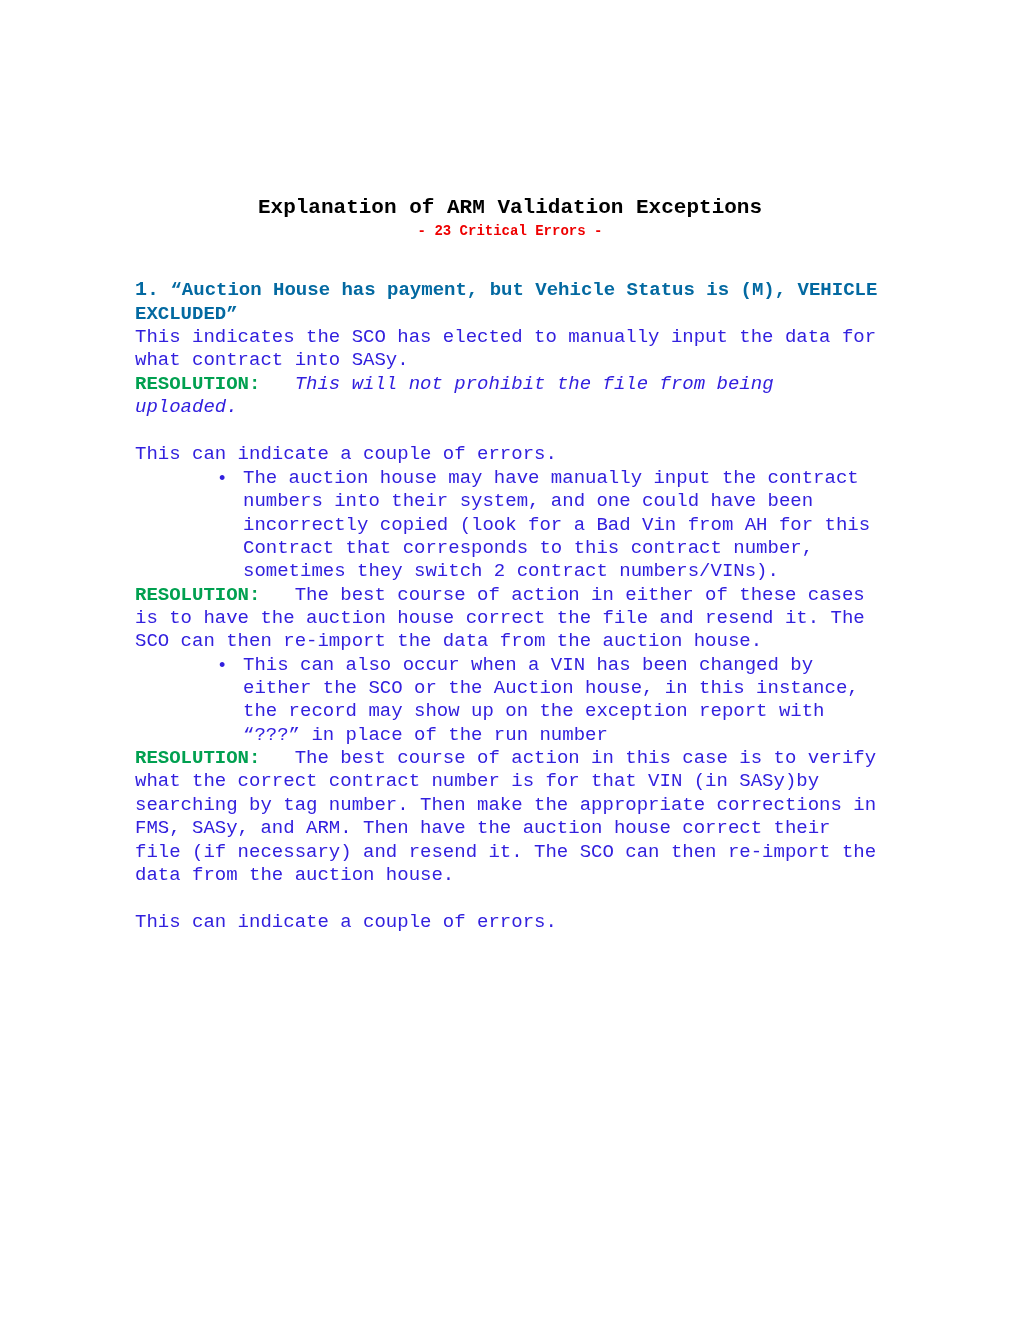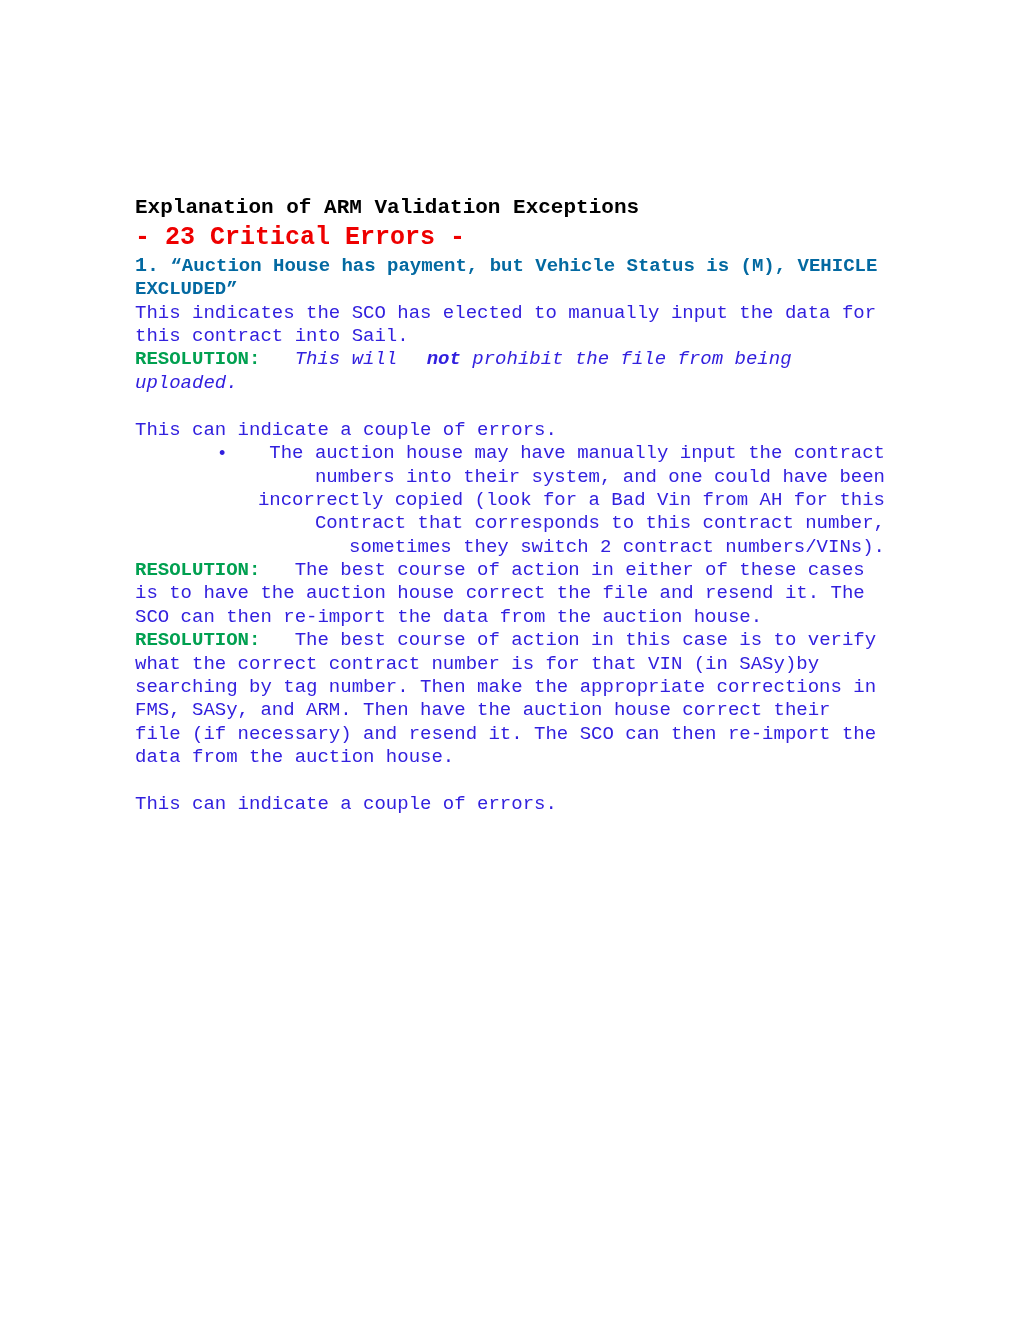--- a/index.html
+++ b/index.html
@@ -9,30 +9,31 @@
     }
     body {
       background: #ffffff;
       font-family: "Courier New", Courier, monospace;
       padding: 195px 135px 60px 135px;
       width: 1020px;
       font-size: 19px;
       line-height: 1.23;
     }
     .title-block {
-      text-align: left;
+      text-align: center;
+      margin-bottom: 38px;
     }
     .title-main {
       font-weight: bold;
       font-size: 21px;
       color: #000;
     }
     .title-sub {
       font-weight: bold;
-      font-size: 25px;
+      font-size: 14px;
       color: #ee0000;
       margin-top: 2px;
     }
     .entry {
       margin-bottom: 24px;
     }
     .entry-heading {
       font-weight: bold;
       color: #0369a1;
       font-size: 19px;
@@ -45,37 +46,35 @@
     }
     .resolution-label {
       color: #00a050;
       font-weight: bold;
     }
     .resolution-text {
       color: #3220de;
       font-style: italic;
     }
     .resolution-text .not-word {
-      font-weight: bold;
-      margin-left: 18px;
+      font-weight: normal;
     }
     .resolution-plain {
       color: #3220de;
       text-align: right;
     }
     ul.bullets {
       list-style: none;
       padding-left: 84px;
     }
     ul.bullets li {
       position: relative;
       color: #3220de;
       padding-left: 24px;
       margin-bottom: 0px;
-      text-align: right;
     }
     ul.bullets li::before {
       content: "•";
       position: absolute;
       left: 0;
       top: 0;
       color: #3220de;
       font-family: Arial, sans-serif;
       font-size: 18px;
     }
@@ -86,36 +85,39 @@
 <div class="title-block">
   <div class="title-main">Explanation of ARM Validation Exceptions</div>
   <div class="title-sub">- 23 Critical Errors -</div>
 </div>
 
 <div class="entry">
   <div class="entry-heading">
     <span class="num">1.</span>
     <span>“Auction House has payment, but Vehicle Status is (M), VEHICLE EXCLUDED”</span>
   </div>
-  <div class="desc">This indicates the SCO has elected to manually input the data for this contract into Sail.</div>
+  <div class="desc">This indicates the SCO has elected to manually input the data for what contract into SASy.</div>
   <div>
     <span class="resolution-label">RESOLUTION:</span>
     <span class="resolution-text">&nbsp;&nbsp;<span>This will </span><span class="not-word">not</span><span> prohibit the file from being uploaded.</span></span>
   </div>
 </div>
 
 <div class="entry">
   <div class="desc">This can indicate a couple of errors.</div>
   <ul class="bullets">
     <li>The auction house may have manually input the contract numbers into their system, and one could have been incorrectly copied (look for a Bad Vin from AH for this Contract that corresponds to this contract number, sometimes they switch 2 contract numbers/VINs).</li>
   </ul>
   <div>
     <span class="resolution-label">RESOLUTION:</span>
     <span class="resolution-plain">&nbsp;&nbsp;<span>The best course of action in either of these cases is to have the auction house correct the file and resend it. The SCO can then re-import the data from the auction house.</span></span>
   </div>
+  <ul class="bullets">
+    <li>This can also occur when a VIN has been changed by either the SCO or the Auction house, in this instance, the record may show up on the exception report with “???” in place of the run number</li>
+  </ul>
   <div>
     <span class="resolution-label">RESOLUTION:</span>
     <span class="resolution-plain">&nbsp;&nbsp;<span>The best course of action in this case is to verify what the correct contract number is for that VIN (in SASy)by searching by tag number. Then make the appropriate corrections in FMS, SASy, and ARM.  Then have the auction house correct their file (if necessary) and resend it. The SCO can then re-import the data from the auction house.</span></span>
   </div>
 </div>
 
 <div class="entry">
   <div class="desc">This can indicate a couple of errors.</div>
 </div>
 

